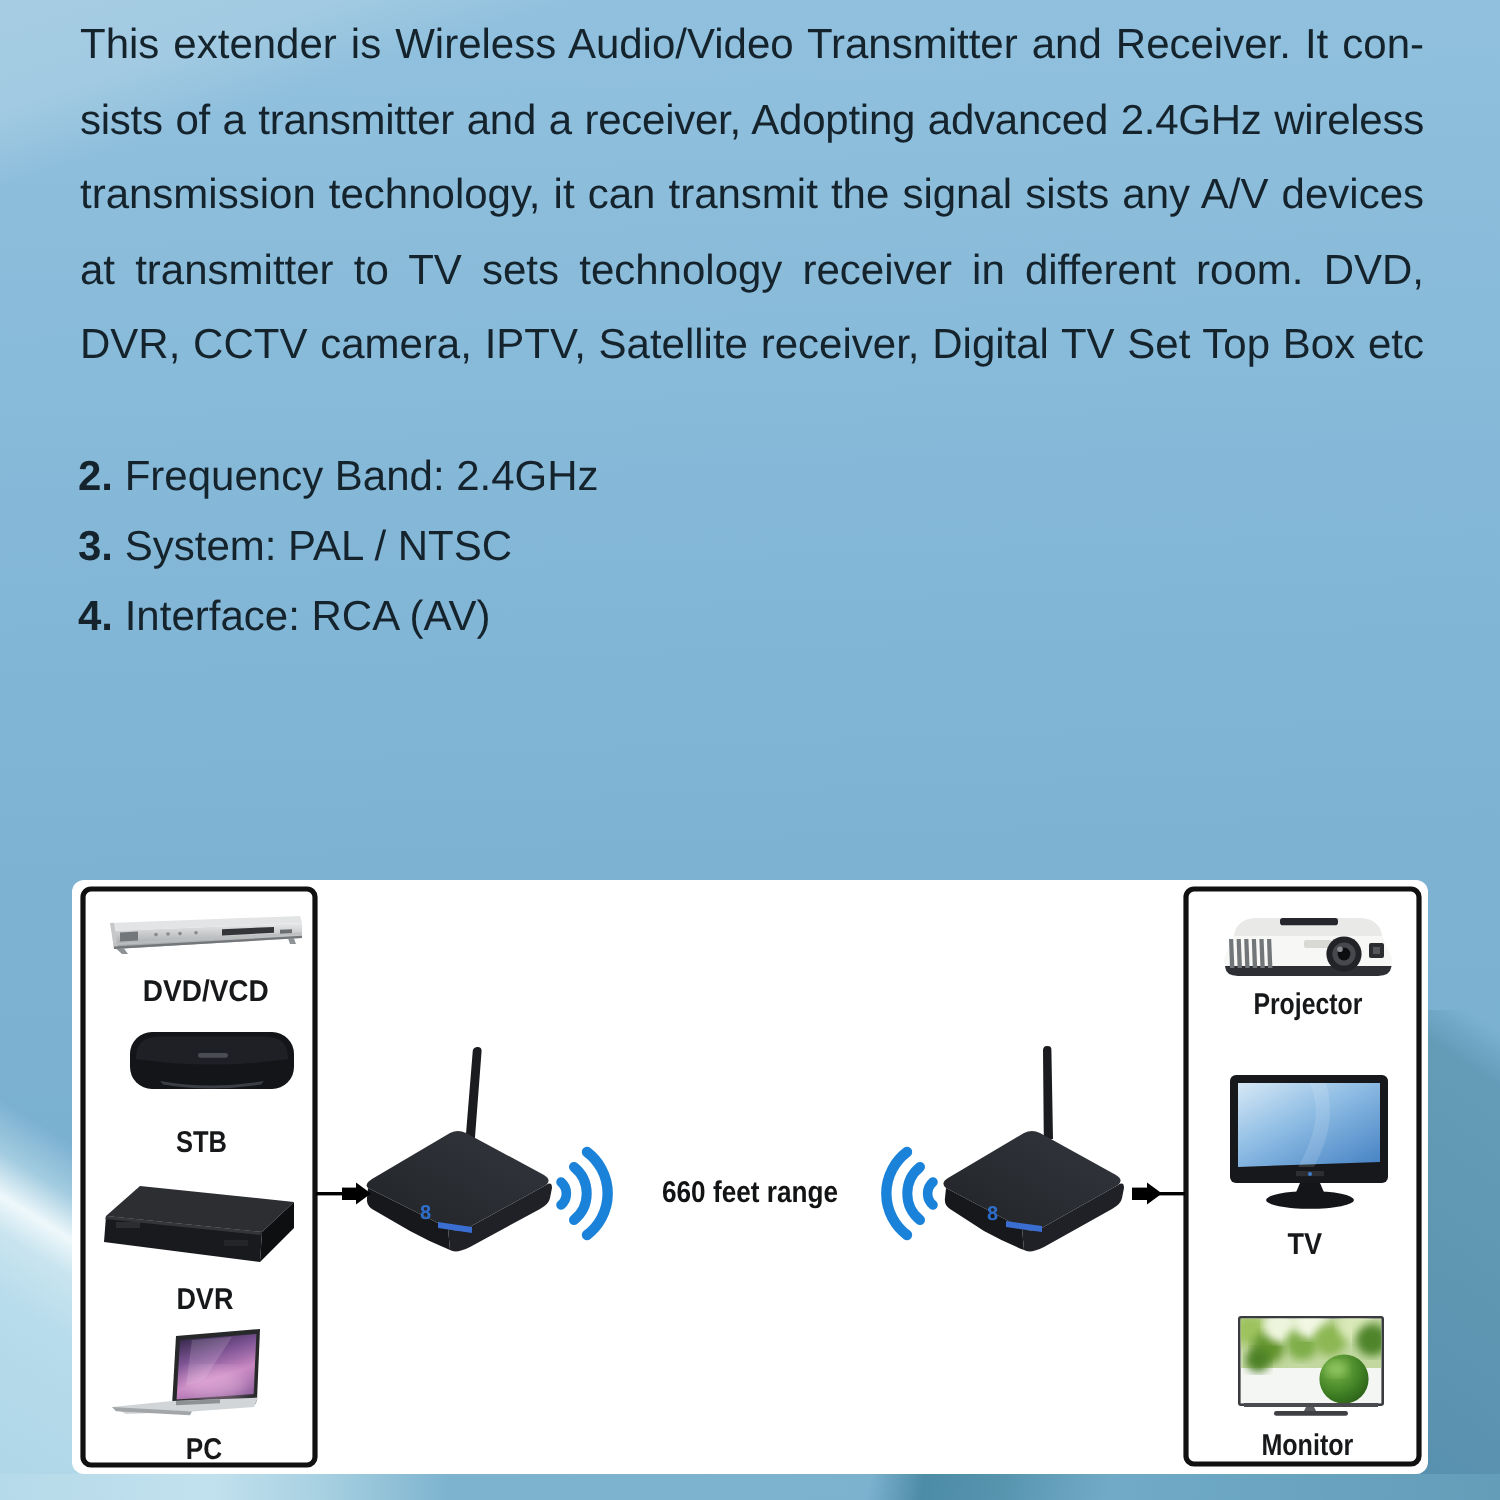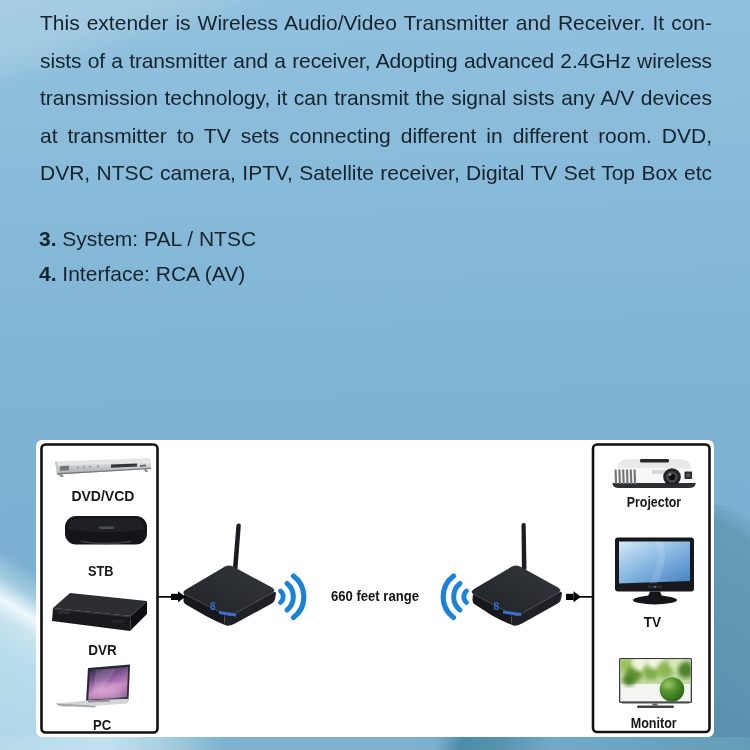--- a/index.html
+++ b/index.html
@@ -21,25 +21,26 @@
   <div class="bg" style="left:0;top:0;width:750px;height:180px;background:linear-gradient(162deg,#a5cce3 0%,#a2cae2 13%,rgba(161,201,225,0) 22%)"></div>
   <div class="bg" style="left:0;top:540px;width:200px;height:210px;background:linear-gradient(32deg,#aed6e6 0%,#b7dcec 30%,#c9e4ef 40%,#eef8fb 45.5%,#a3cce0 52%,rgba(141,190,216,0) 60%)"></div>
   <div class="bg" style="right:0;top:505px;width:40px;height:245px;background:linear-gradient(214deg,rgba(95,151,179,0) 4%,#649cb8 14%,#5e96b2 60%,#578fae 100%)"></div>
   <div class="bg" style="left:0;bottom:0;width:750px;height:13px;background:linear-gradient(90deg,#b5dae9 0%,#c2e1ee 14%,#a5cfe0 22%,#7db3cf 30%,#7db2cf 60%,#6ca7c3 80%,#639db8 100%)"></div>
   <div class="bg" style="left:420px;bottom:0;width:150px;height:13px;background:linear-gradient(100deg,rgba(77,140,166,0) 10%,#4d8ca6 28%,#5795af 55%,rgba(87,149,175,0) 90%)"></div>
 
   <div id="para">
     <div>This extender is Wireless Audio/Video Transmitter and Receiver. It con-</div>
     <div style="letter-spacing:-0.12px">sists of a transmitter and a receiver, Adopting advanced 2.4GHz wireless</div>
     <div>transmission technology, it can transmit the signal sists any A/V devices</div>
-    <div>at transmitter to TV sets connecting different in different room. DVD,</div>
-    <div>DVR, NTSC camera, IPTV, Satellite receiver, Digital TV Set Top Box etc</div>
+    <div>at transmitter to TV sets technology receiver in different room. DVD,</div>
+    <div>DVR, CCTV camera, IPTV, Satellite receiver, Digital TV Set Top Box etc</div>
   </div>
 
   <div id="list">
+    <div><b>2.</b> Frequency Band: 2.4GHz</div>
     <div><b>3.</b> System: PAL / NTSC</div>
     <div><b>4.</b> Interface: RCA (AV)</div>
   </div>
 
   <svg width="750" height="750" viewBox="0 0 750 750" style="position:absolute;left:0;top:0">
     <defs>
       <linearGradient id="dvdg" x1="0" y1="0" x2="0" y2="1">
         <stop offset="0" stop-color="#e8e9ea"></stop>
           <stop offset="0.4" stop-color="#c9cbcd"></stop>
           <stop offset="1" stop-color="#9b9ea1"></stop>

